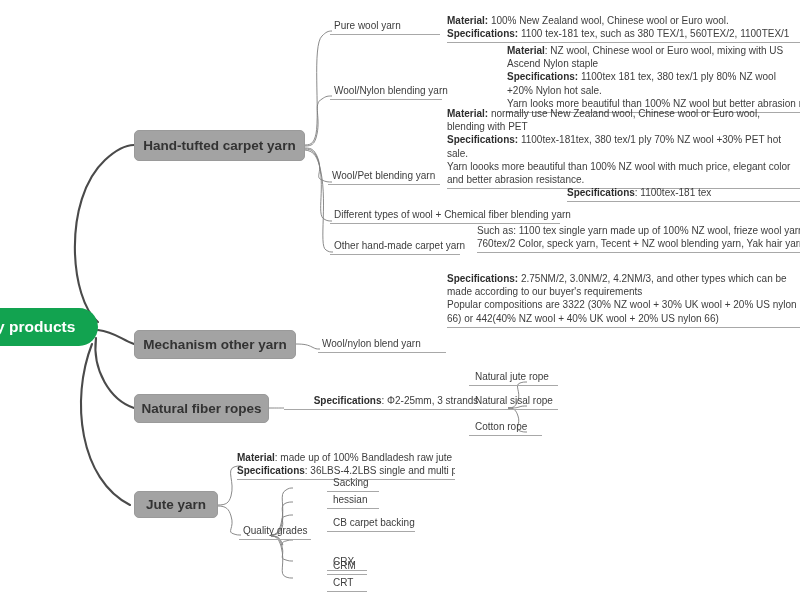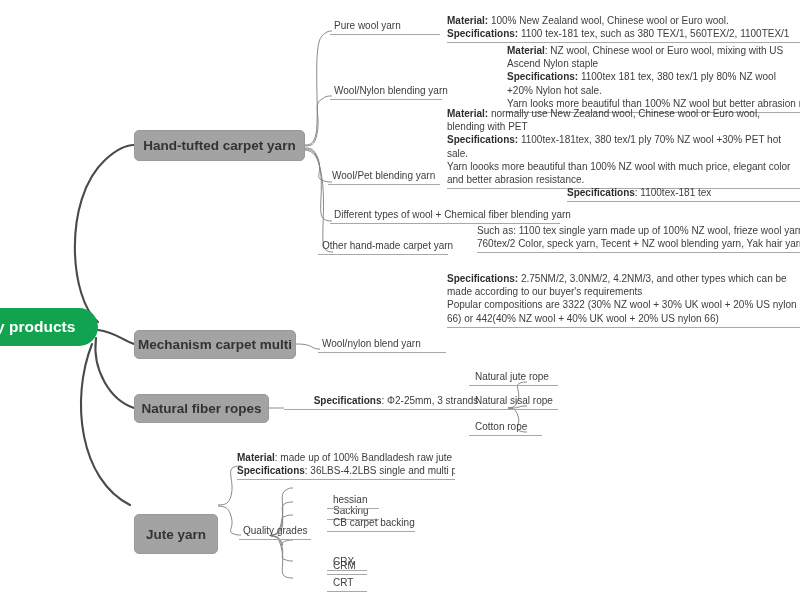--- a/index.html
+++ b/index.html
@@ -127,48 +127,48 @@
 
   <div class="root-node" style="left:-36px; top:308px; width:134px; height:38px;">
     <span>ny products</span>
   </div>
 
   <div class="main-node" style="left:134px; top:130px; width:171px; height:31px;">
     <span>Hand-tufted carpet yarn</span>
   </div>
 
   <div class="main-node" style="left:134px; top:330px; width:162px; height:29px;">
-    <span>Mechanism carpet multi</span>
+    <span>Mechanism other yarn</span>
   </div>
 
   <div class="main-node" style="left:134px; top:394px; width:135px; height:29px;">
     <span>Natural fiber ropes</span>
   </div>
 
-  <div class="main-node" style="left:134px; top:514px; width:84px; height:40px;">
+  <div class="main-node" style="left:134px; top:491px; width:84px; height:27px;">
     <span>Jute yarn</span>
   </div>
 
   <div class="sub-label" style="left:330px; top:20px; width:110px;">
     <span>Pure wool yarn</span>
   </div>
 
   <div class="sub-label" style="left:330px; top:85px; width:112px;">
     <span>Wool/Nylon blending yarn</span>
   </div>
 
   <div class="sub-label" style="left:328px; top:170px; width:112px;">
     <span>Wool/Pet blending yarn</span>
   </div>
 
   <div class="sub-label" style="left:330px; top:209px; width:230px;">
     <span>Different types of wool + Chemical fiber blending yarn</span>
   </div>
 
-  <div class="sub-label" style="left:318px; top:240px; width:130px;">
+  <div class="sub-label" style="left:330px; top:240px; width:130px;">
     <span>Other hand-made carpet yarn</span>
   </div>
 
   <div class="detail" style="left:447px; top:14px; width:353px;">
     <p><span class="lbl">Material:</span><span> 100% New Zealand wool, Chinese wool or Euro wool.</span></p>
     <p><span class="lbl">Specifications:</span><span> 1100 tex-181 tex, such as 380 TEX/1, 560TEX/2, 1100TEX/1</span></p>
   </div>
 
   <div class="detail" style="left:507px; top:44px; width:293px;">
     <p class="wrap"><span class="lbl">Material</span><span>: NZ wool, Chinese wool or Euro wool, mixing with US Ascend Nylon staple</span></p>
@@ -216,21 +216,21 @@
 
   <div class="detail" style="left:237px; top:451px; width:218px;">
     <p><span class="lbl">Material</span><span>: made up of 100% Bandladesh raw jute</span></p>
     <p><span class="lbl">Specifications</span><span>: 36LBS-4.2LBS single and multi ply</span></p>
   </div>
 
   <div class="sub-label" style="left:239px; top:525px; width:72px;">
     <span>Quality grades</span>
   </div>
 
-  <div class="leaf" style="left:327px; top:477px; width:52px;margin-top:28px;">
+  <div class="leaf" style="left:327px; top:477px; width:52px;">
     <span>Sacking</span>
   </div>
   <div class="leaf" style="left:327px; top:494px; width:52px;">
     <span>hessian</span>
   </div>
   <div class="leaf" style="left:327px; top:517px; width:88px;">
     <span>CB carpet backing</span>
   </div>
   <div class="leaf" style="left:327px; top:560px; width:40px;">
     <span>CRM</span>

